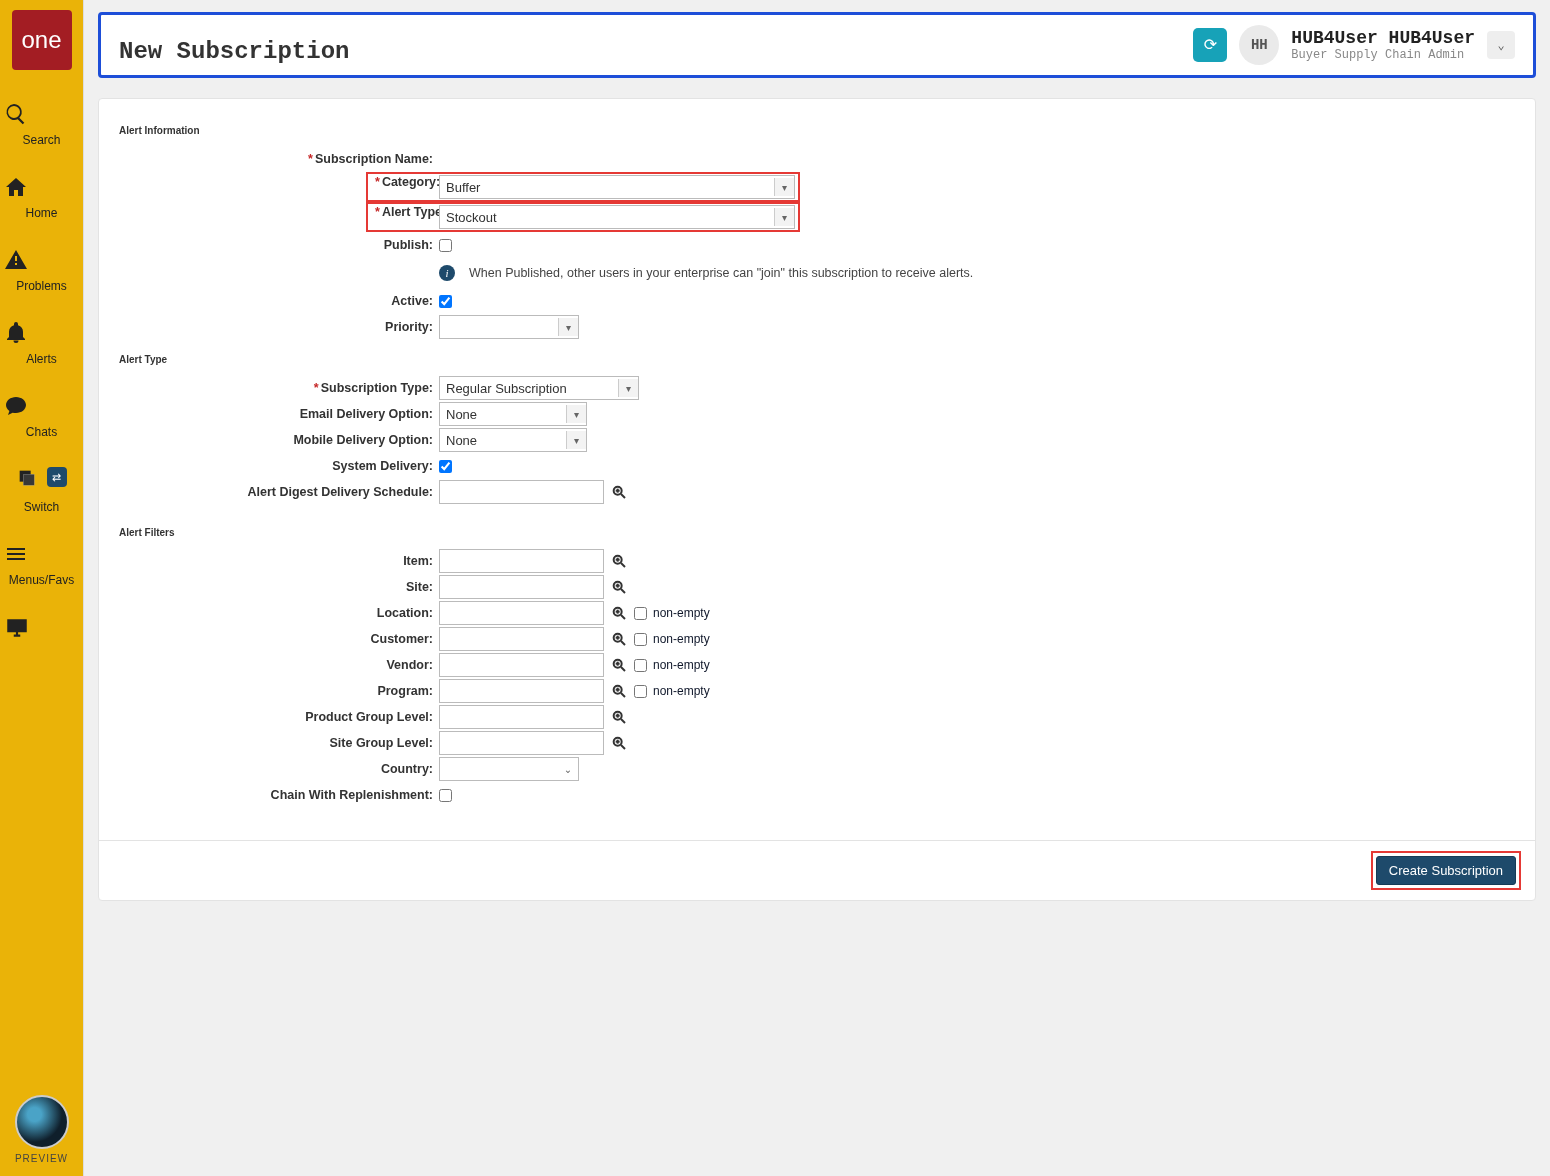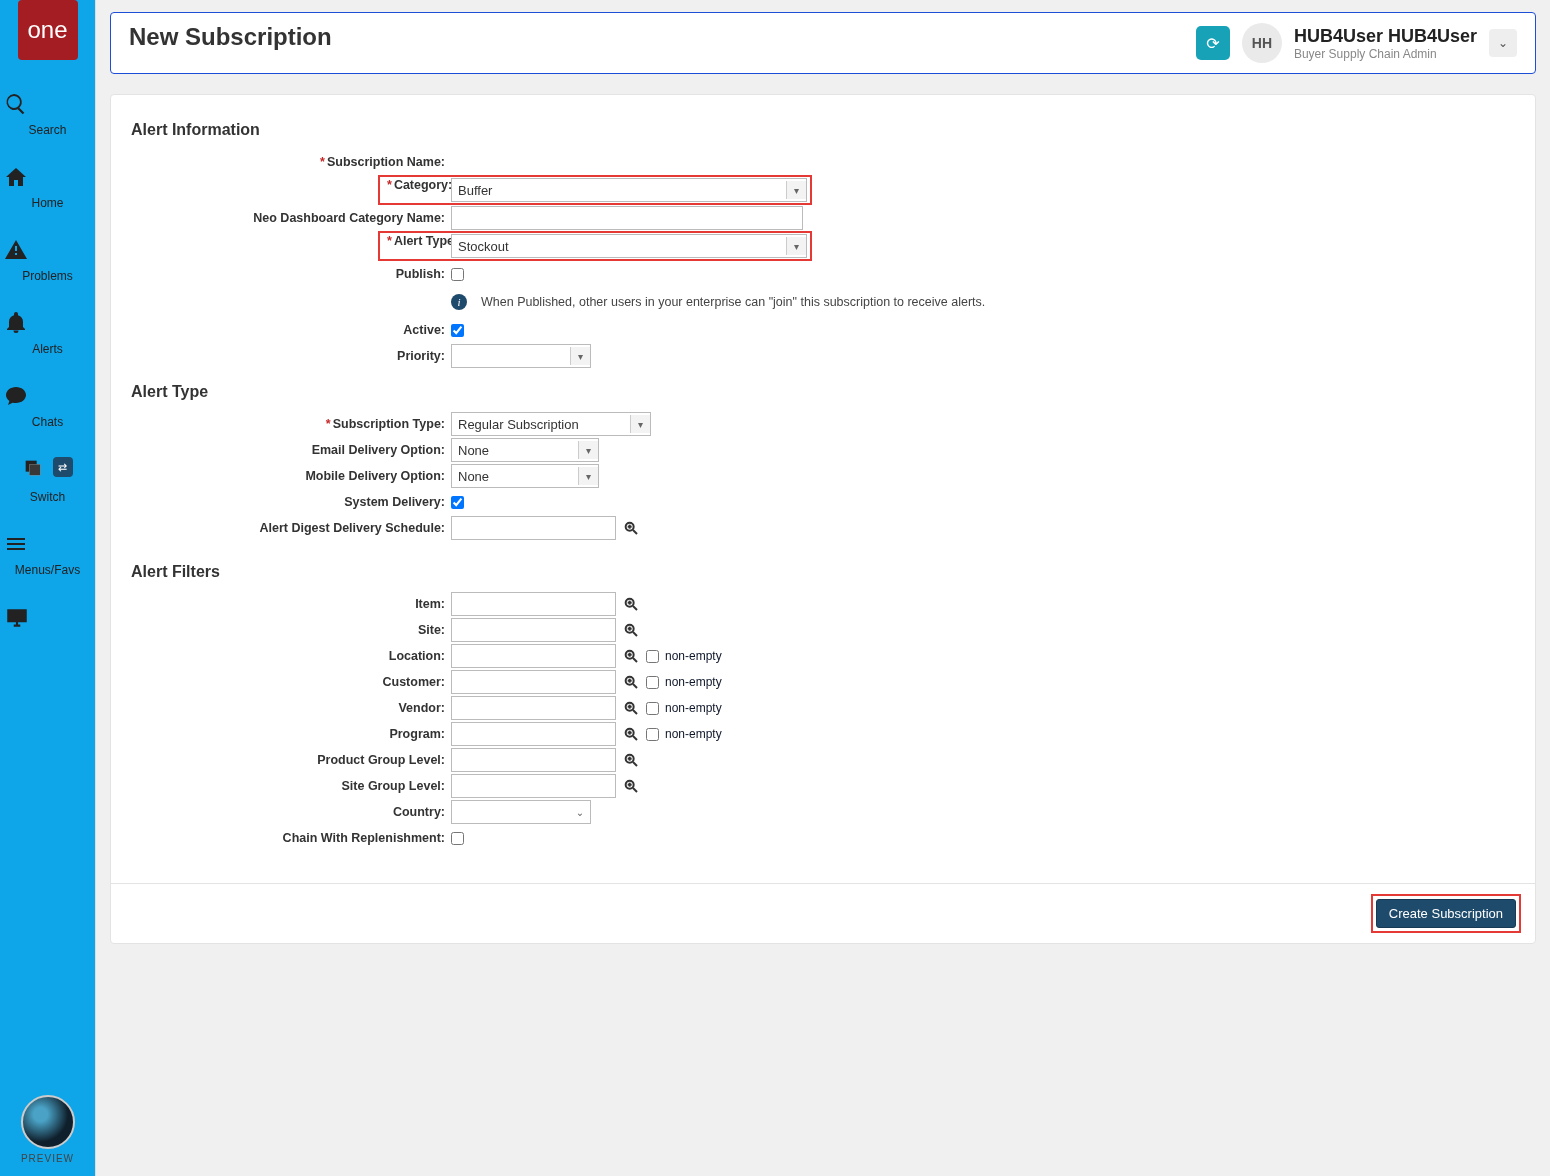--- a/index.html
+++ b/index.html
@@ -1,43 +1,43 @@
 <!DOCTYPE html>
 <html><head>
 <meta charset="utf-8">
 <style>
 * { box-sizing: border-box; margin: 0; padding: 0; }
 body { font-family: "Helvetica Neue", Arial, sans-serif; font-size: 13px; color: #333; background: #f0f0f0; }
 
 .layout { display: flex; min-height: 1176px; }
 
 
-.sidebar { width: 96px; background: #0ea5e9; border-right: 1px solid #ddd; display: flex; flex-direction: column; align-items: center; }
+.sidebar { width: 84px; background: #eab308; border-right: 1px solid #ddd; display: flex; flex-direction: column; align-items: center; padding-top: 10px; }
 .logo-box { width: 60px; height: 60px; background: #a31d23; color: #fff; display: flex; align-items: center; justify-content: center; border-radius: 4px; font-size: 24px; font-weight: 300; margin-bottom: 18px; }
 .nav-item { width: 100%; text-align: center; padding: 14px 4px; cursor: pointer; }
 .nav-item .icon { font-size: 22px; color: #222; display: block; margin-bottom: 6px; }
 .nav-item .label { font-size: 12px; color: #222; }
 .switch-extra { display: inline-block; background: #1e4a6b; color: #fff; border-radius: 4px; width: 20px; height: 20px; line-height: 20px; font-size: 11px; margin-left: 2px; vertical-align: top; }
 .sidebar-spacer { flex: 1; }
 .preview-circle { width: 54px; height: 54px; border-radius: 50%; background: radial-gradient(circle at 35% 35%, #4aa3c7 15%, #0f1f2b 60%); border: 2px solid #ccc; margin-bottom: 4px; position: relative; }
 .preview-label { font-size: 10px; letter-spacing: 1px; color: #444; margin-bottom: 12px; }
 
 
 .main { flex: 1; padding: 12px 14px; }
-.header-bar { background: #fff; border: 1px solid #1d4ed8; border-radius: 4px; padding: 10px 18px; display: flex; align-items: flex-start; justify-content: space-between; margin-bottom: 20px; }
+.header-bar { background: #fff; border: 3px solid #1d4ed8; border-radius: 4px; padding: 10px 18px; display: flex; align-items: flex-end; justify-content: space-between; margin-bottom: 20px; font-family: Liberation Mono, monospace; }
 .page-title { font-size: 24px; font-weight: bold; color: #333; }
 .header-right { display: flex; align-items: center; gap: 12px; }
 .refresh-btn { width: 34px; height: 34px; background: #17a2b8; color: #fff; border-radius: 5px; display: flex; align-items: center; justify-content: center; font-size: 16px; cursor: pointer; }
 .avatar-circle { width: 40px; height: 40px; background: #eaeaea; color: #555; border-radius: 50%; display: flex; align-items: center; justify-content: center; font-weight: bold; font-size: 14px; }
 .user-info .name { font-weight: bold; font-size: 18px; color: #222; }
 .user-info .role { font-size: 12px; color: #888; }
 .chev-box { width: 28px; height: 28px; background: #eee; border-radius: 4px; display: flex; align-items: center; justify-content: center; cursor: pointer; font-size: 12px; color: #555; }
 
 .content-card { background: #fff; border: 1px solid #e3e3e3; border-radius: 4px; padding: 18px 20px 0 20px; position: relative; }
-.section-h { font-weight: bold; font-size: 16px; color: #333; margin-bottom: 10px; margin-top: 8px; }
+.section-h { font-weight: bold; font-size: 10px; color: #333; margin-bottom: 10px; margin-top: 8px; }
 
 .form-row { display: flex; align-items: center; min-height: 26px; margin-bottom: 0; }
 .form-label { width: 320px; text-align: right; padding-right: 6px; font-size: 12.5px; font-weight: bold; color: #333; }
 .req-star { color: #c62828; font-weight: bold; margin-right: 2px; }
 .form-control-wrap { display: flex; align-items: center; gap: 6px; }
 
 input.txt, .combo { height: 24px; border: 1px solid #bbb; font-size: 13px; padding: 2px 6px; background: #fff; }
 input.txt { width: 352px; }
 .combo { display: flex; align-items: center; justify-content: space-between; cursor: pointer; }
 .combo .arrow { width: 20px; text-align: center; border-left: 1px solid #ccc; color: #666; font-size: 10px; background:#f3f3f3; height:100%; display:flex; align-items:center; justify-content:center; margin-right:-6px; }
@@ -179,26 +179,20 @@
           <div class="form-label" style="width:68px;"><span class="req-star">*</span><span>Category:</span></div>
           <div class="form-control-wrap">
             <div class="combo combo-lg">
               <span>Buffer</span>
               <span class="arrow">▾</span>
             </div>
           </div>
         </div>
       </div>
 
-      <div class="form-row">
-        <div class="form-label"><span>Neo Dashboard Category Name:</span></div>
-        <div class="form-control-wrap">
-          <input class="txt" value="" style="">
-        </div>
-      </div>
 
       <div class="form-row">
         <div class="form-label" style="width:247px;"></div>
         <div class="highlight-red">
           <div class="form-label" style="width:68px;"><span class="req-star">*</span><span>Alert Type:</span></div>
           <div class="form-control-wrap">
             <div class="combo combo-lg">
               <span>Stockout</span>
               <span class="arrow">▾</span>
             </div>

